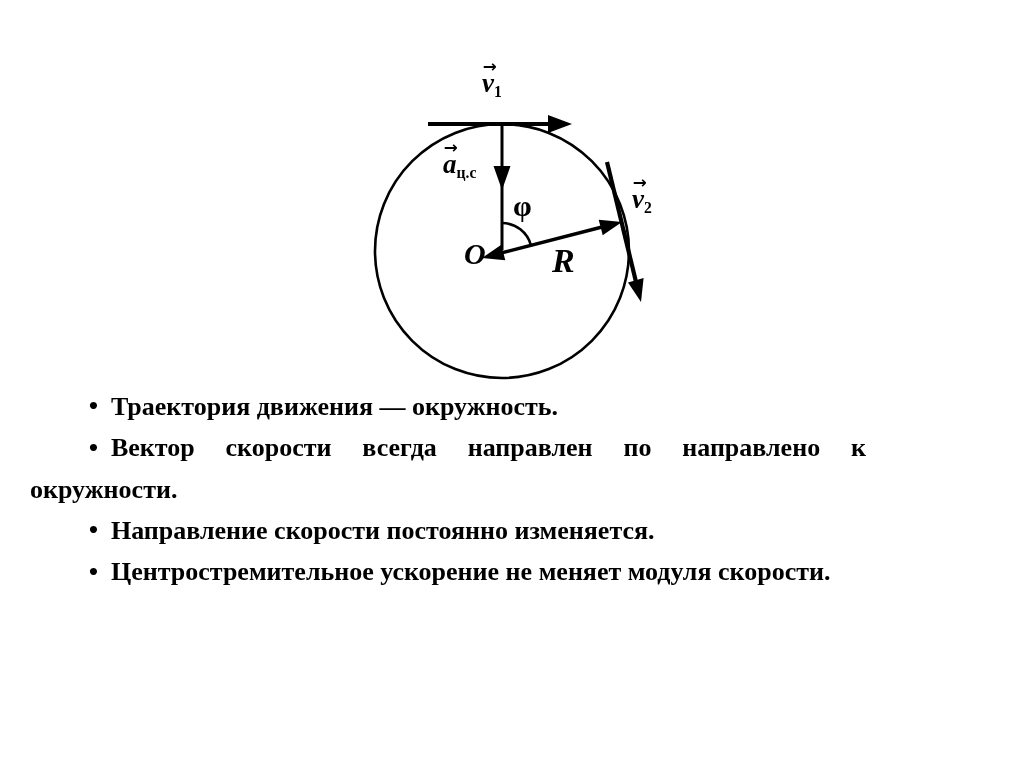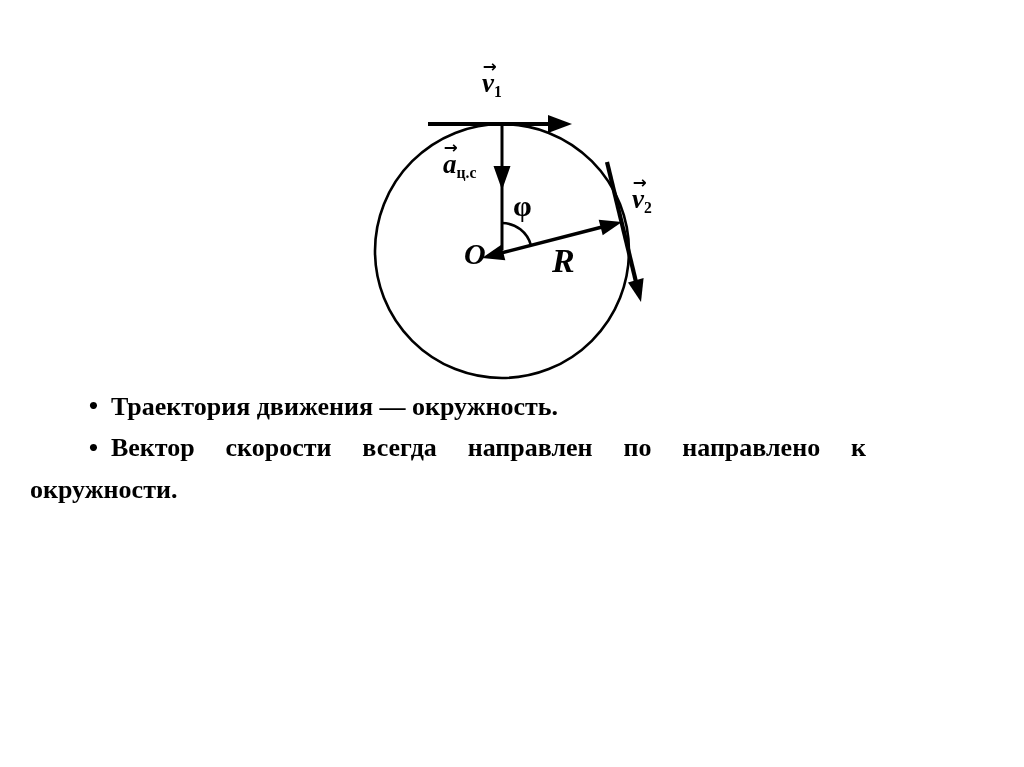--- a/index.html
+++ b/index.html
@@ -126,15 +126,17 @@
 
   <span class="diagram-label lbl-R" style="left:552px; top:244px;">R</span>
 
   <span class="diagram-label veclab" style="left:632px; top:186px;">
     <span class="base">v<span class="vec-arrow">→</span></span><sub>2</sub>
   </span>
 
   <div class="notes">
     <p><span class="b">•</span><span>Траектория движения — окружность.</span></p>
     <p><span class="b">•</span><span>Вектор скорости всегда направлен по направлено к окружности.</span></p>
+    <p><span class="b">•</span><span>Направление скорости постоянно изменяется.</span></p>
+    <p><span class="b">•</span><span>Центростремительное ускорение не меняет модуля скорости.</span></p>
   </div>
 
 </div>
 
 </body></html>

